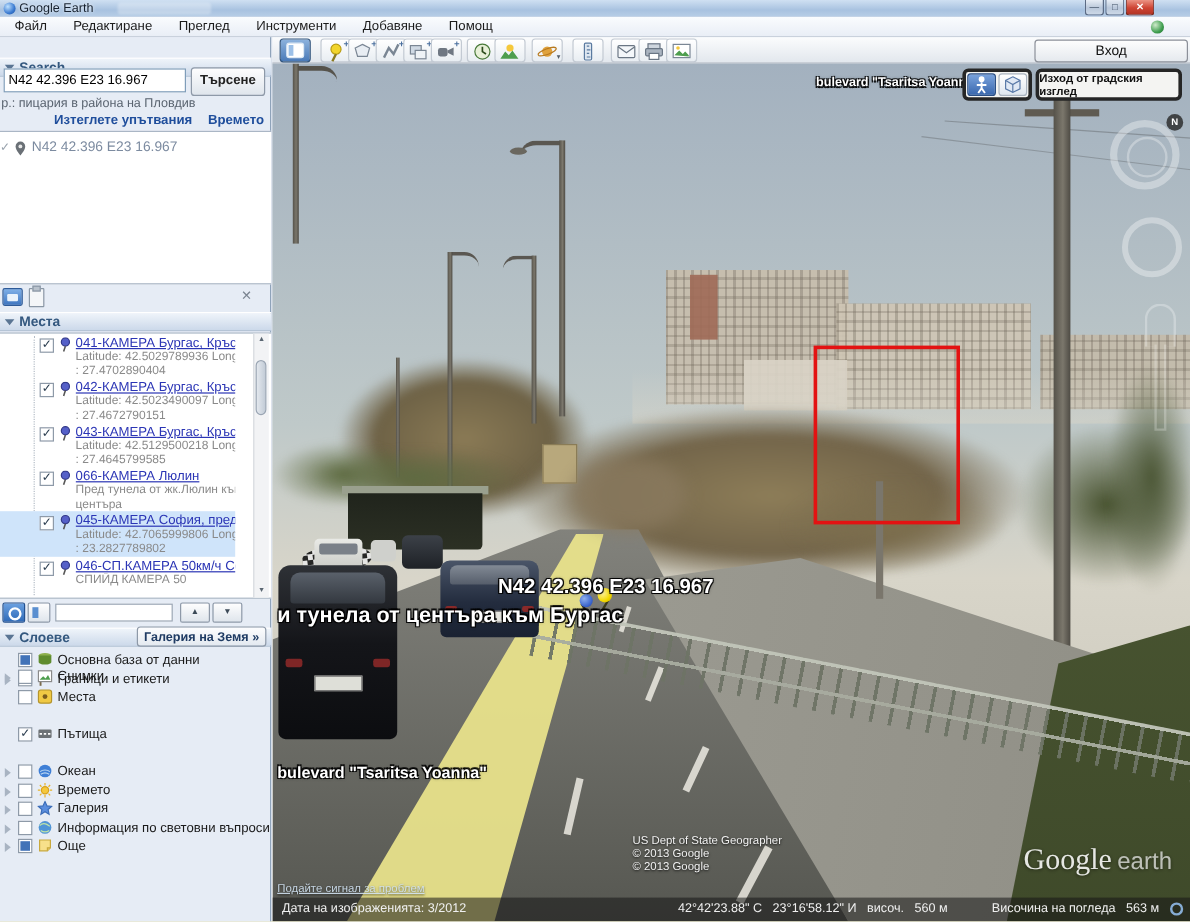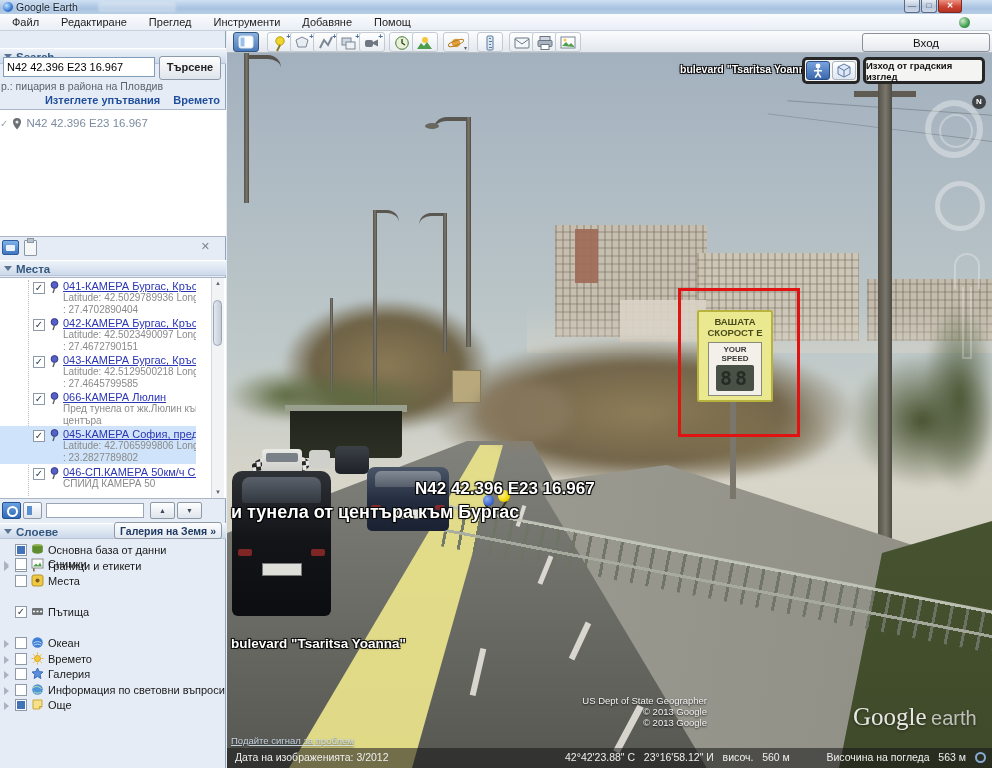--- a/index.html
+++ b/index.html
@@ -130,21 +130,21 @@
   .gbox{position:absolute;top:4px;height:27px;background:#f4f4f2;border:3px solid #262626;border-radius:5px;
     box-sizing:border-box;display:flex;align-items:center;justify-content:center;gap:2px;}
   .pegbtn{width:24px;height:19px;border-radius:3px;background:linear-gradient(#7aa3dd,#3a68ae);
     border:1px solid #2a4f86;box-sizing:border-box;position:relative;}
   .cubebtn{width:24px;height:19px;border-radius:3px;background:linear-gradient(#ffffff,#dfe6ee);
     border:1px solid #aab4c0;box-sizing:border-box;position:relative;}
   #exit-box{font-size:9.5px;font-weight:bold;color:#111;}
   .dash{position:absolute;background:#eceae2;opacity:.85;}
   #statusbar{position:absolute;left:0;bottom:0;width:765px;height:20px;background:rgba(22,22,22,.55);}
   #statusbar div{position:absolute;top:3px;font-size:10.5px;color:#efefef;white-space:pre;}
-  .cr-line{font-size:9.5px;color:#f2f2f2;text-align:right;text-shadow:0 1px 2px rgba(0,0,0,.9);line-height:11px;}
+  .cr-line{font-size:9.5px;color:#f2f2f2;text-align:left;text-shadow:0 1px 2px rgba(0,0,0,.9);line-height:11px;}
 </style>
 </head>
 <body>
 
 <div id="titlebar">
   <span class="globe"></span>
   <span class="wtitle">Google Earth</span>
   <span class="ghost-tab"></span>
 </div>
 <div class="winbtn" id="btn-min">—</div>
@@ -538,30 +538,20 @@
     <div class="abs" style="left:68px;top:38px;width:10px;height:5px;background:#8a2a2a;border-radius:2px;"></div>
   </div>
   <div class="abs" style="left:5px;top:418px;width:99px;height:145px;background:linear-gradient(#2e3136 0%,#141519 45%,#0c0d10 100%);border-radius:10px 10px 6px 6px;">
     <div class="abs" style="left:10px;top:6px;width:79px;height:26px;background:linear-gradient(#5a616b,#33383f);border-radius:8px 8px 3px 3px;"></div>
     <div class="abs" style="left:30px;top:92px;width:38px;height:11px;background:#dedfd8;border:1px solid #777;"></div>
     <div class="abs" style="left:6px;top:78px;width:14px;height:7px;background:#7e2626;border-radius:2px;"></div>
     <div class="abs" style="left:79px;top:78px;width:14px;height:7px;background:#7e2626;border-radius:2px;"></div>
   </div>
 
   <div class="pole" style="left:503px;top:348px;width:6px;height:98px;background:#7a766c;"></div>
-  <div class="abs" style="left:470px;top:257px;width:76px;height:92px;background:#ebe98f;border:2px solid #b8b23e;border-radius:2px;box-sizing:border-box;text-align:center;">
-    <div style="font-size:9.5px;font-weight:bold;color:#4a4a1f;margin-top:4px;">ВАШАТА</div>
-    <div style="font-size:9.5px;font-weight:bold;color:#4a4a1f;">СКОРОСТ Е</div>
-    <div class="abs" style="left:9px;top:30px;width:54px;height:54px;background:#f2f0e8;border:1px solid #8a8a7a;box-sizing:border-box;">
-      <div style="font-size:8px;font-weight:bold;color:#3a3a3a;margin-top:2px;">YOUR</div>
-      <div style="font-size:8px;font-weight:bold;color:#3a3a3a;">SPEED</div>
-      <div class="abs" style="left:7px;top:22px;width:38px;height:26px;background:#49504六;background:#495046;border-radius:2px;
-           font-family:'DejaVu Sans Mono',monospace;font-size:20px;font-weight:bold;color:#262c25;text-align:center;line-height:26px;letter-spacing:3px;">88</div>
-    </div>
-  </div>
   <div class="abs" style="left:451px;top:235px;width:122px;height:149px;border:3px solid #e31212;box-sizing:border-box;"></div>
 
   <div class="navring" style="left:698px;top:47px;width:58px;height:58px;">
     <div class="abs" style="left:8px;top:8px;width:30px;height:30px;border:2px solid rgba(255,255,255,.3);border-radius:50%;"></div>
   </div>
   <div class="abs" style="left:745px;top:42px;width:14px;height:14px;border-radius:50%;background:rgba(35,35,35,.78);color:#fff;font-size:8px;font-weight:bold;text-align:center;line-height:14px;">N</div>
   <div class="navring" style="left:708px;top:128px;width:50px;height:50px;border-width:5px;"></div>
   <div class="abs" style="left:727px;top:200px;width:26px;height:36px;border:2px solid rgba(255,255,255,.28);border-bottom:none;border-radius:13px 13px 0 0;box-sizing:border-box;"></div>
   <div class="abs" style="left:735px;top:234px;width:10px;height:72px;border:2px solid rgba(255,255,255,.24);border-top:none;box-sizing:border-box;"></div>
 

